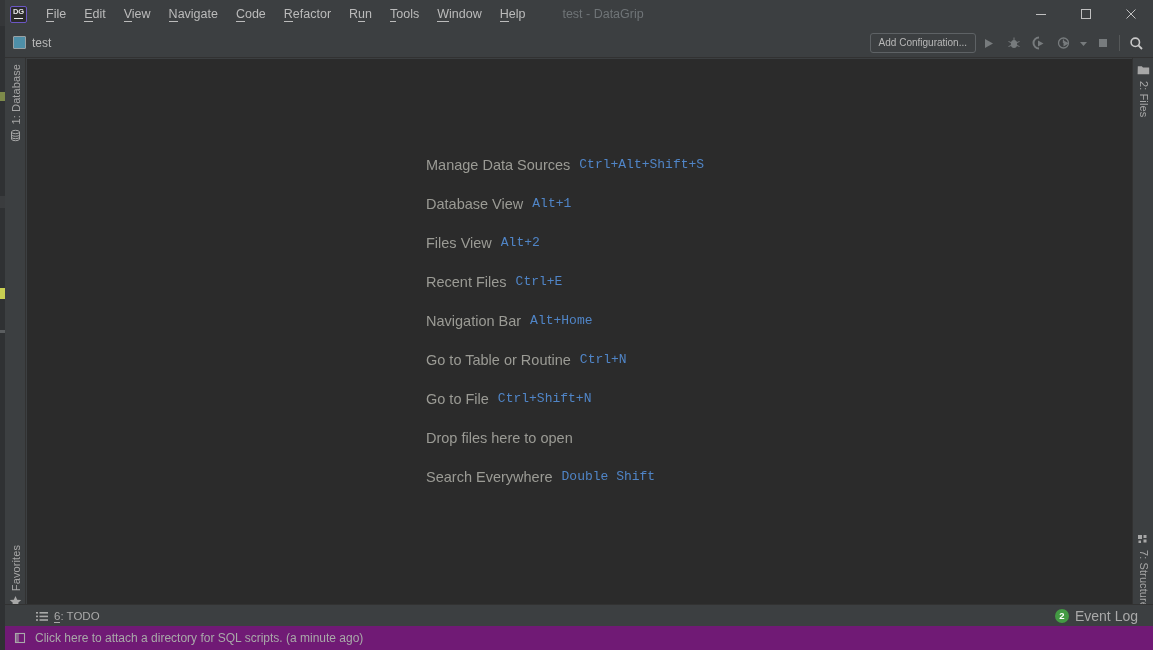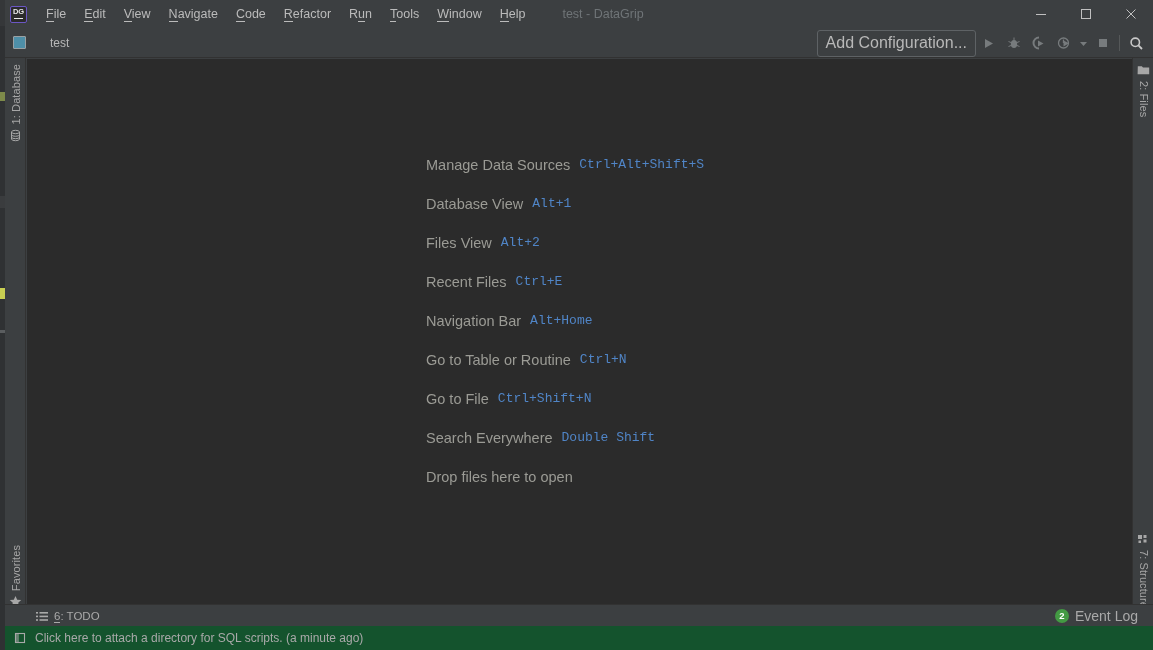--- a/index.html
+++ b/index.html
@@ -112,40 +112,39 @@
     background: #3c3f41;
     border-bottom: 1px solid #323232;
     display: flex;
     align-items: center;
     z-index: 3;
   }
   .crumb {
     display: flex; align-items: flex-start;
     margin-left: 8px;
     cursor: default;
-    gap: 18px;
   }
   .crumb-icon {
     width: 13px; height: 13px;
     background: #4e8fa8;
     border: 1.5px solid #9aa0a3;
     border-radius: 1px;
     margin-right: 6px;
     flex: none;
   }
   .crumb-label { font-size: 12px; color: #b8b8b8; }
 
   .tb-right {
     position: absolute;
     right: 4px; top: 0;
     height: 30px;
     display: flex; align-items: center;
   }
   .addcfg {
-    font-size: 16px;
+    font-size: 10px;
     color: #b8b8b8;
     border: 1px solid #5e6265;
     border-radius: 3px;
     padding: 3px 8px 4px 8px;
     background: transparent;
     cursor: default;
     white-space: nowrap;
     font-family: "Liberation Sans", sans-serif;
   }
   .tbicon {
@@ -302,21 +301,21 @@
     flex: none;
     font-family: "Liberation Sans", sans-serif;
   }
   .evt-label { font-size: 14px; color: #a9a9a9; }
 
   
   .statusbar {
     position: absolute;
     left: 5px; bottom: 0;
     width: 1148px; height: 24px;
-    background: #14532d;
+    background: #701a75;
     display: flex;
     align-items: center;
     z-index: 3;
   }
   .status-msg {
     display: flex; align-items: center;
     margin-left: 8px;
     font-size: 12px;
     color: #a9a9a9;
     cursor: default;
@@ -521,26 +520,26 @@
         <span class="slabel">Go to Table or Routine</span>
         <span class="skey">Ctrl+N</span>
       </div>
 
       <div class="srow">
         <span class="slabel">Go to File</span>
         <span class="skey">Ctrl+Shift+N</span>
       </div>
 
       <div class="srow">
+        <span class="slabel">Drop files here to open</span>
+      </div>
+
+      <div class="srow">
         <span class="slabel">Search Everywhere</span>
         <span class="skey">Double Shift</span>
-      </div>
-
-      <div class="srow">
-        <span class="slabel">Drop files here to open</span>
       </div>
 
     </div>
   </div>
 
   <div class="bottom-strip">
 
     <div class="todo-btn">
       <span style="margin-right:6px;display:flex">
         <svg width="12" height="11" viewBox="0 0 12 11">

